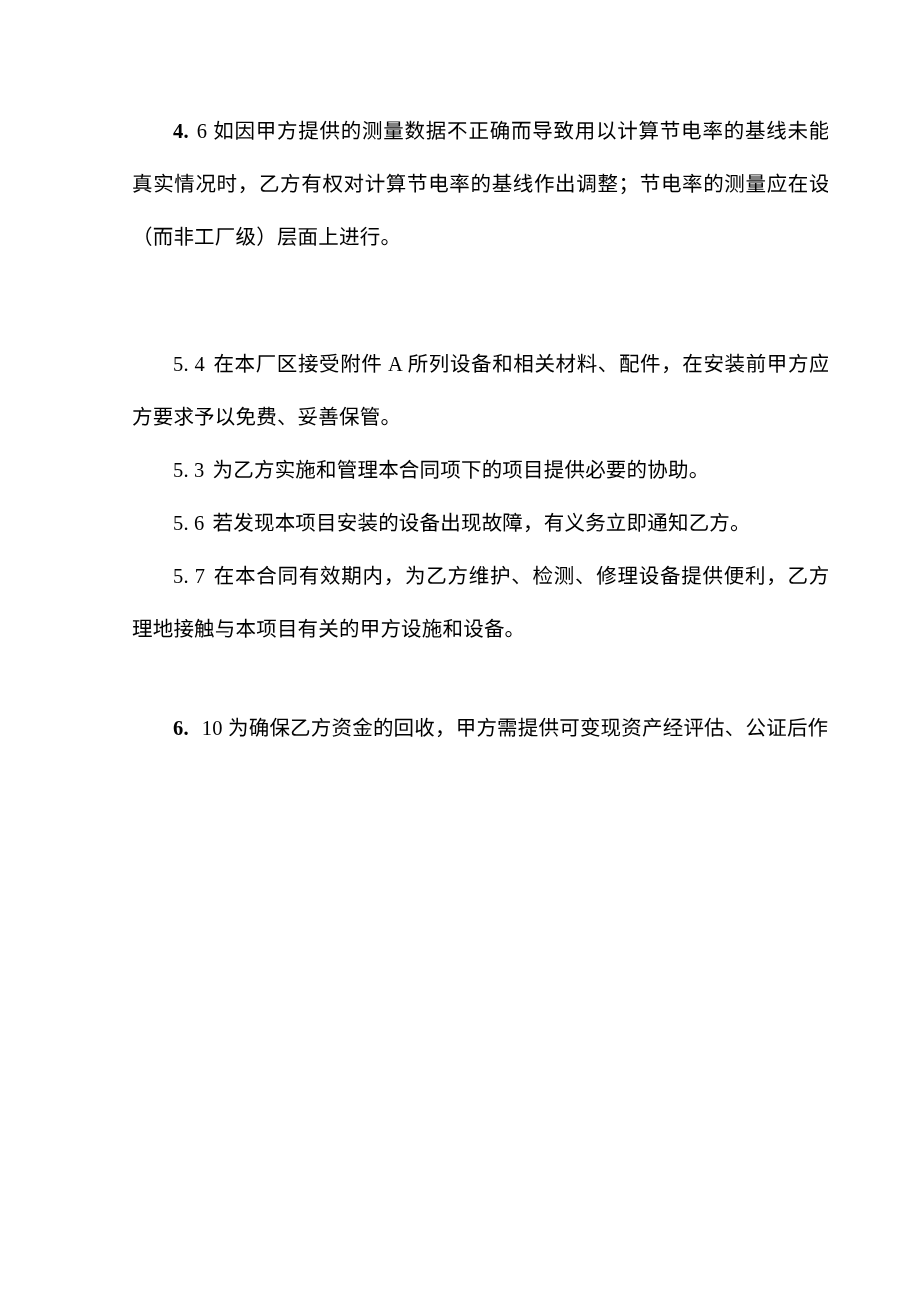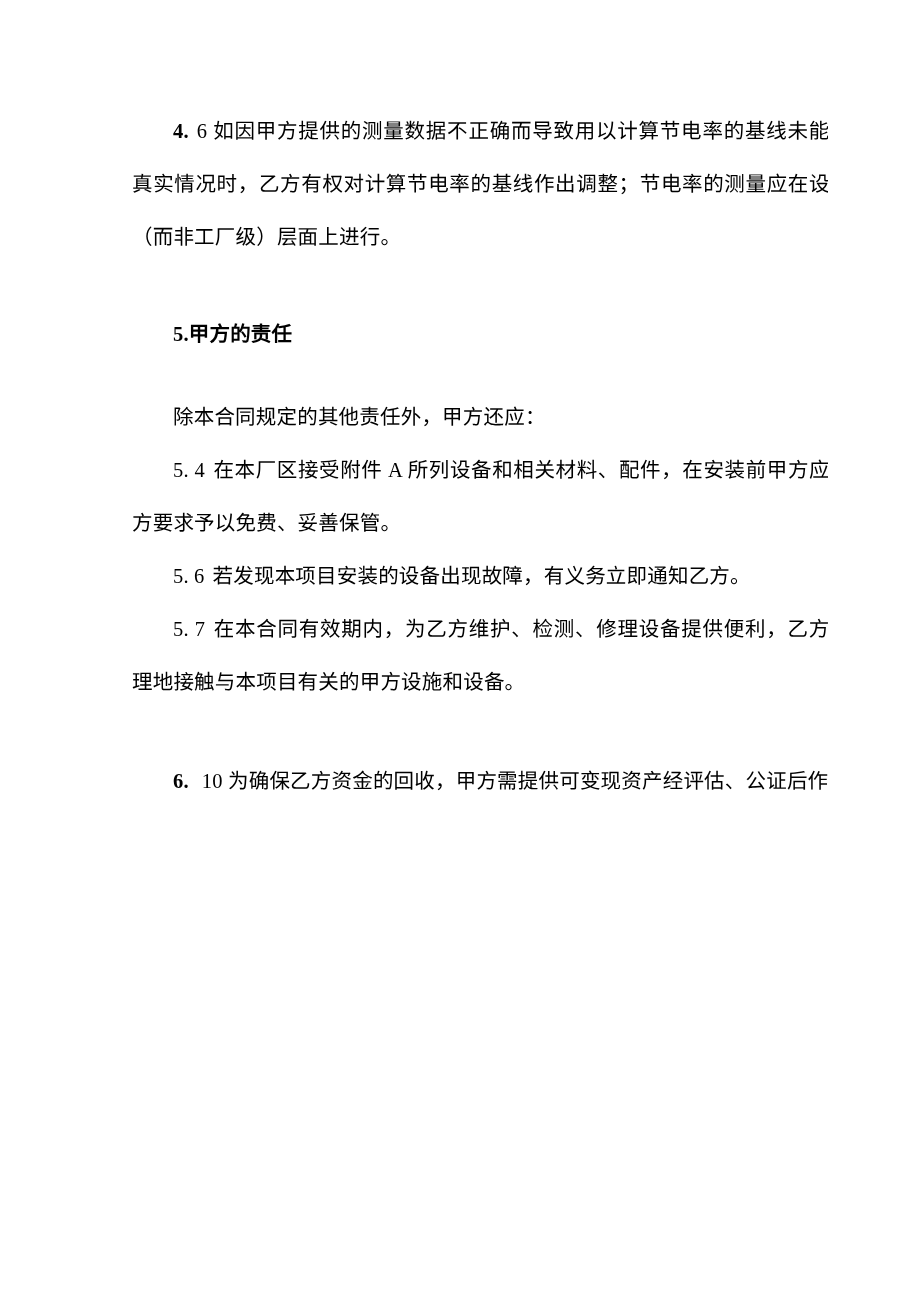--- a/index.html
+++ b/index.html
@@ -98,29 +98,28 @@
 <div class="page">
   <div class="doc-body">
 
     <p class="para indent"><span class="num-bold">4.</span><span class="wsp"></span><span>6 如因甲方提供的测量数据不正确而导致用以计算节电率的基线未能反映真实情况时，乙方有权对计算节电率的基线作出调整；节电率的测量应在设备级（而非工厂级）层面上进行。</span></p>
 
     <div class="gap-sm"></div>
 
 
     <div class="gap-md"></div>
 
-    <p class="heading">5.甲方的责任</p>
 
     <div class="gap-md"></div>
 
-    <p class="clause">除本合同规定的其他责任外，甲方还应：</p>
 
 
     <p class="clause"><span class="num">5. 4</span><span class="wsp"></span><span>在本厂区接受附件 A 所列设备和相关材料、配件，在安装前甲方应按乙方要求予以免费、妥善保管。</span></p>
 
+    <p class="clause"><span class="num">5. 3</span><span class="wsp"></span><span>为乙方实施和管理本合同项下的项目提供必要的协助。</span></p>
 
 
 
     <p class="clause"><span class="num">5. 6</span><span class="wsp"></span><span>若发现本项目安装的设备出现故障，有义务立即通知乙方。</span></p>
 
     <p class="clause"><span class="num">5. 7</span><span class="wsp"></span><span>在本合同有效期内，为乙方维护、检测、修理设备提供便利，乙方可合理地接触与本项目有关的甲方设施和设备。</span></p>
 
 
     <div class="gap-lg"></div>
 

